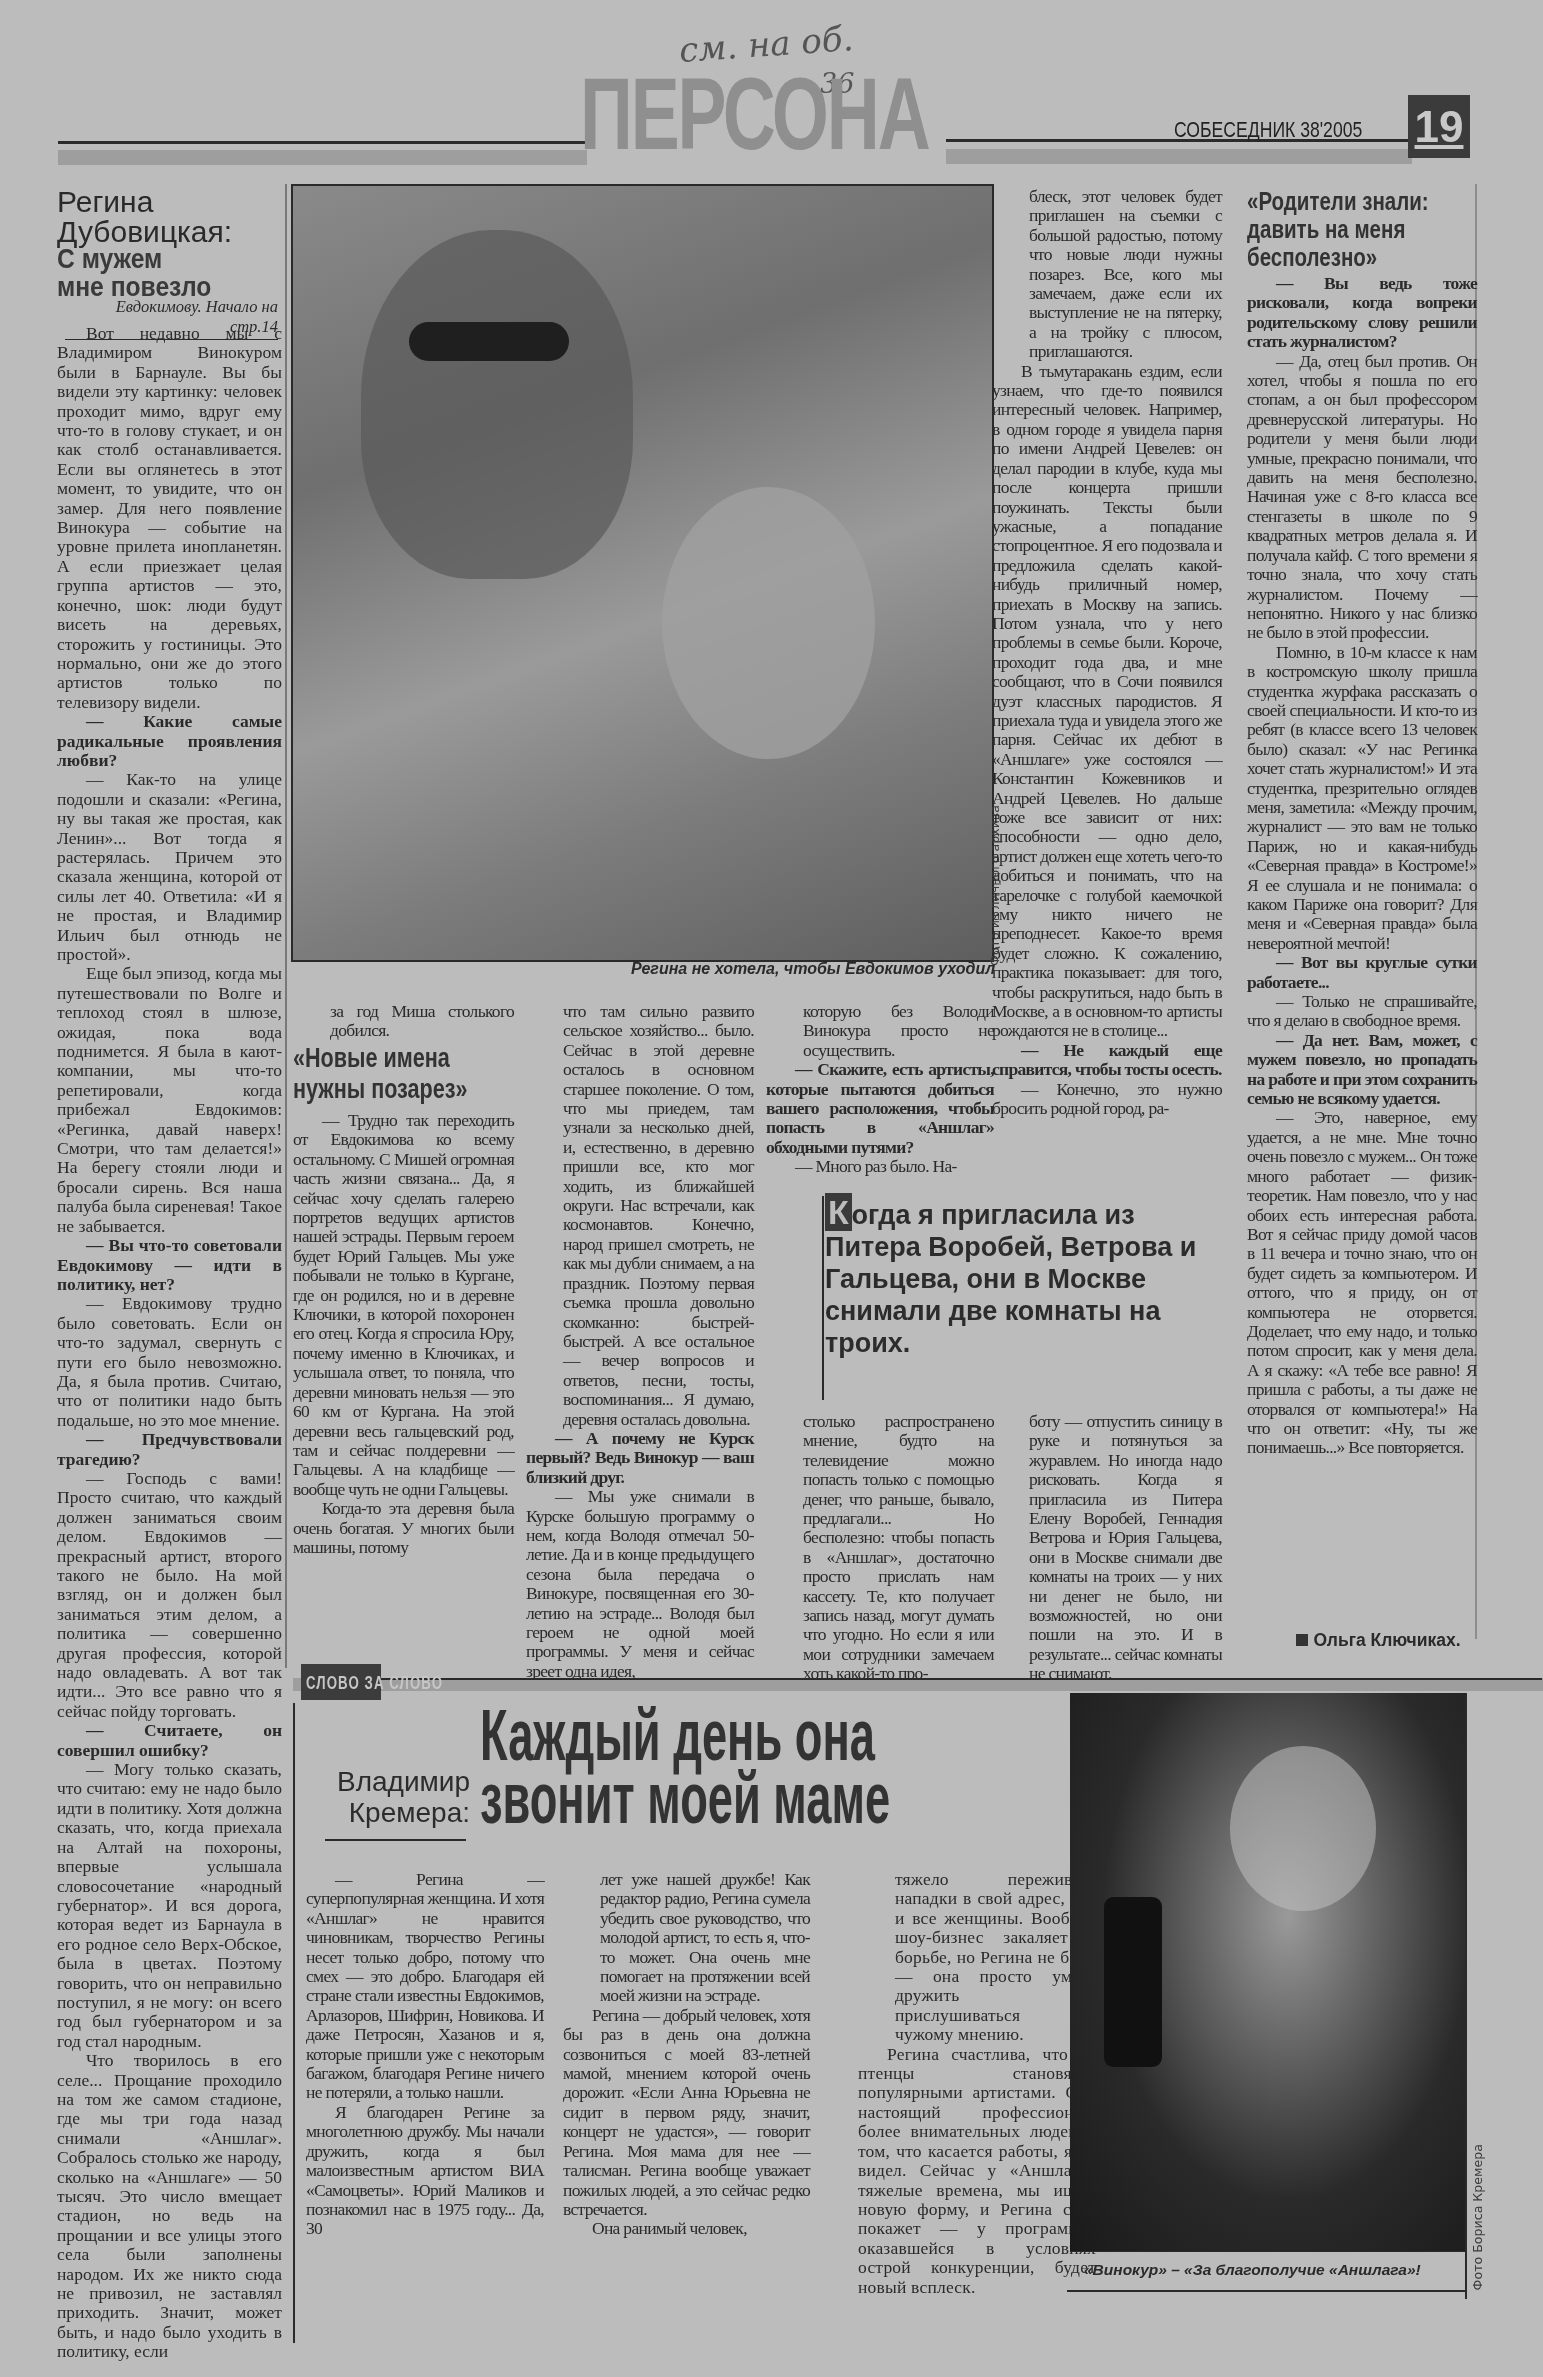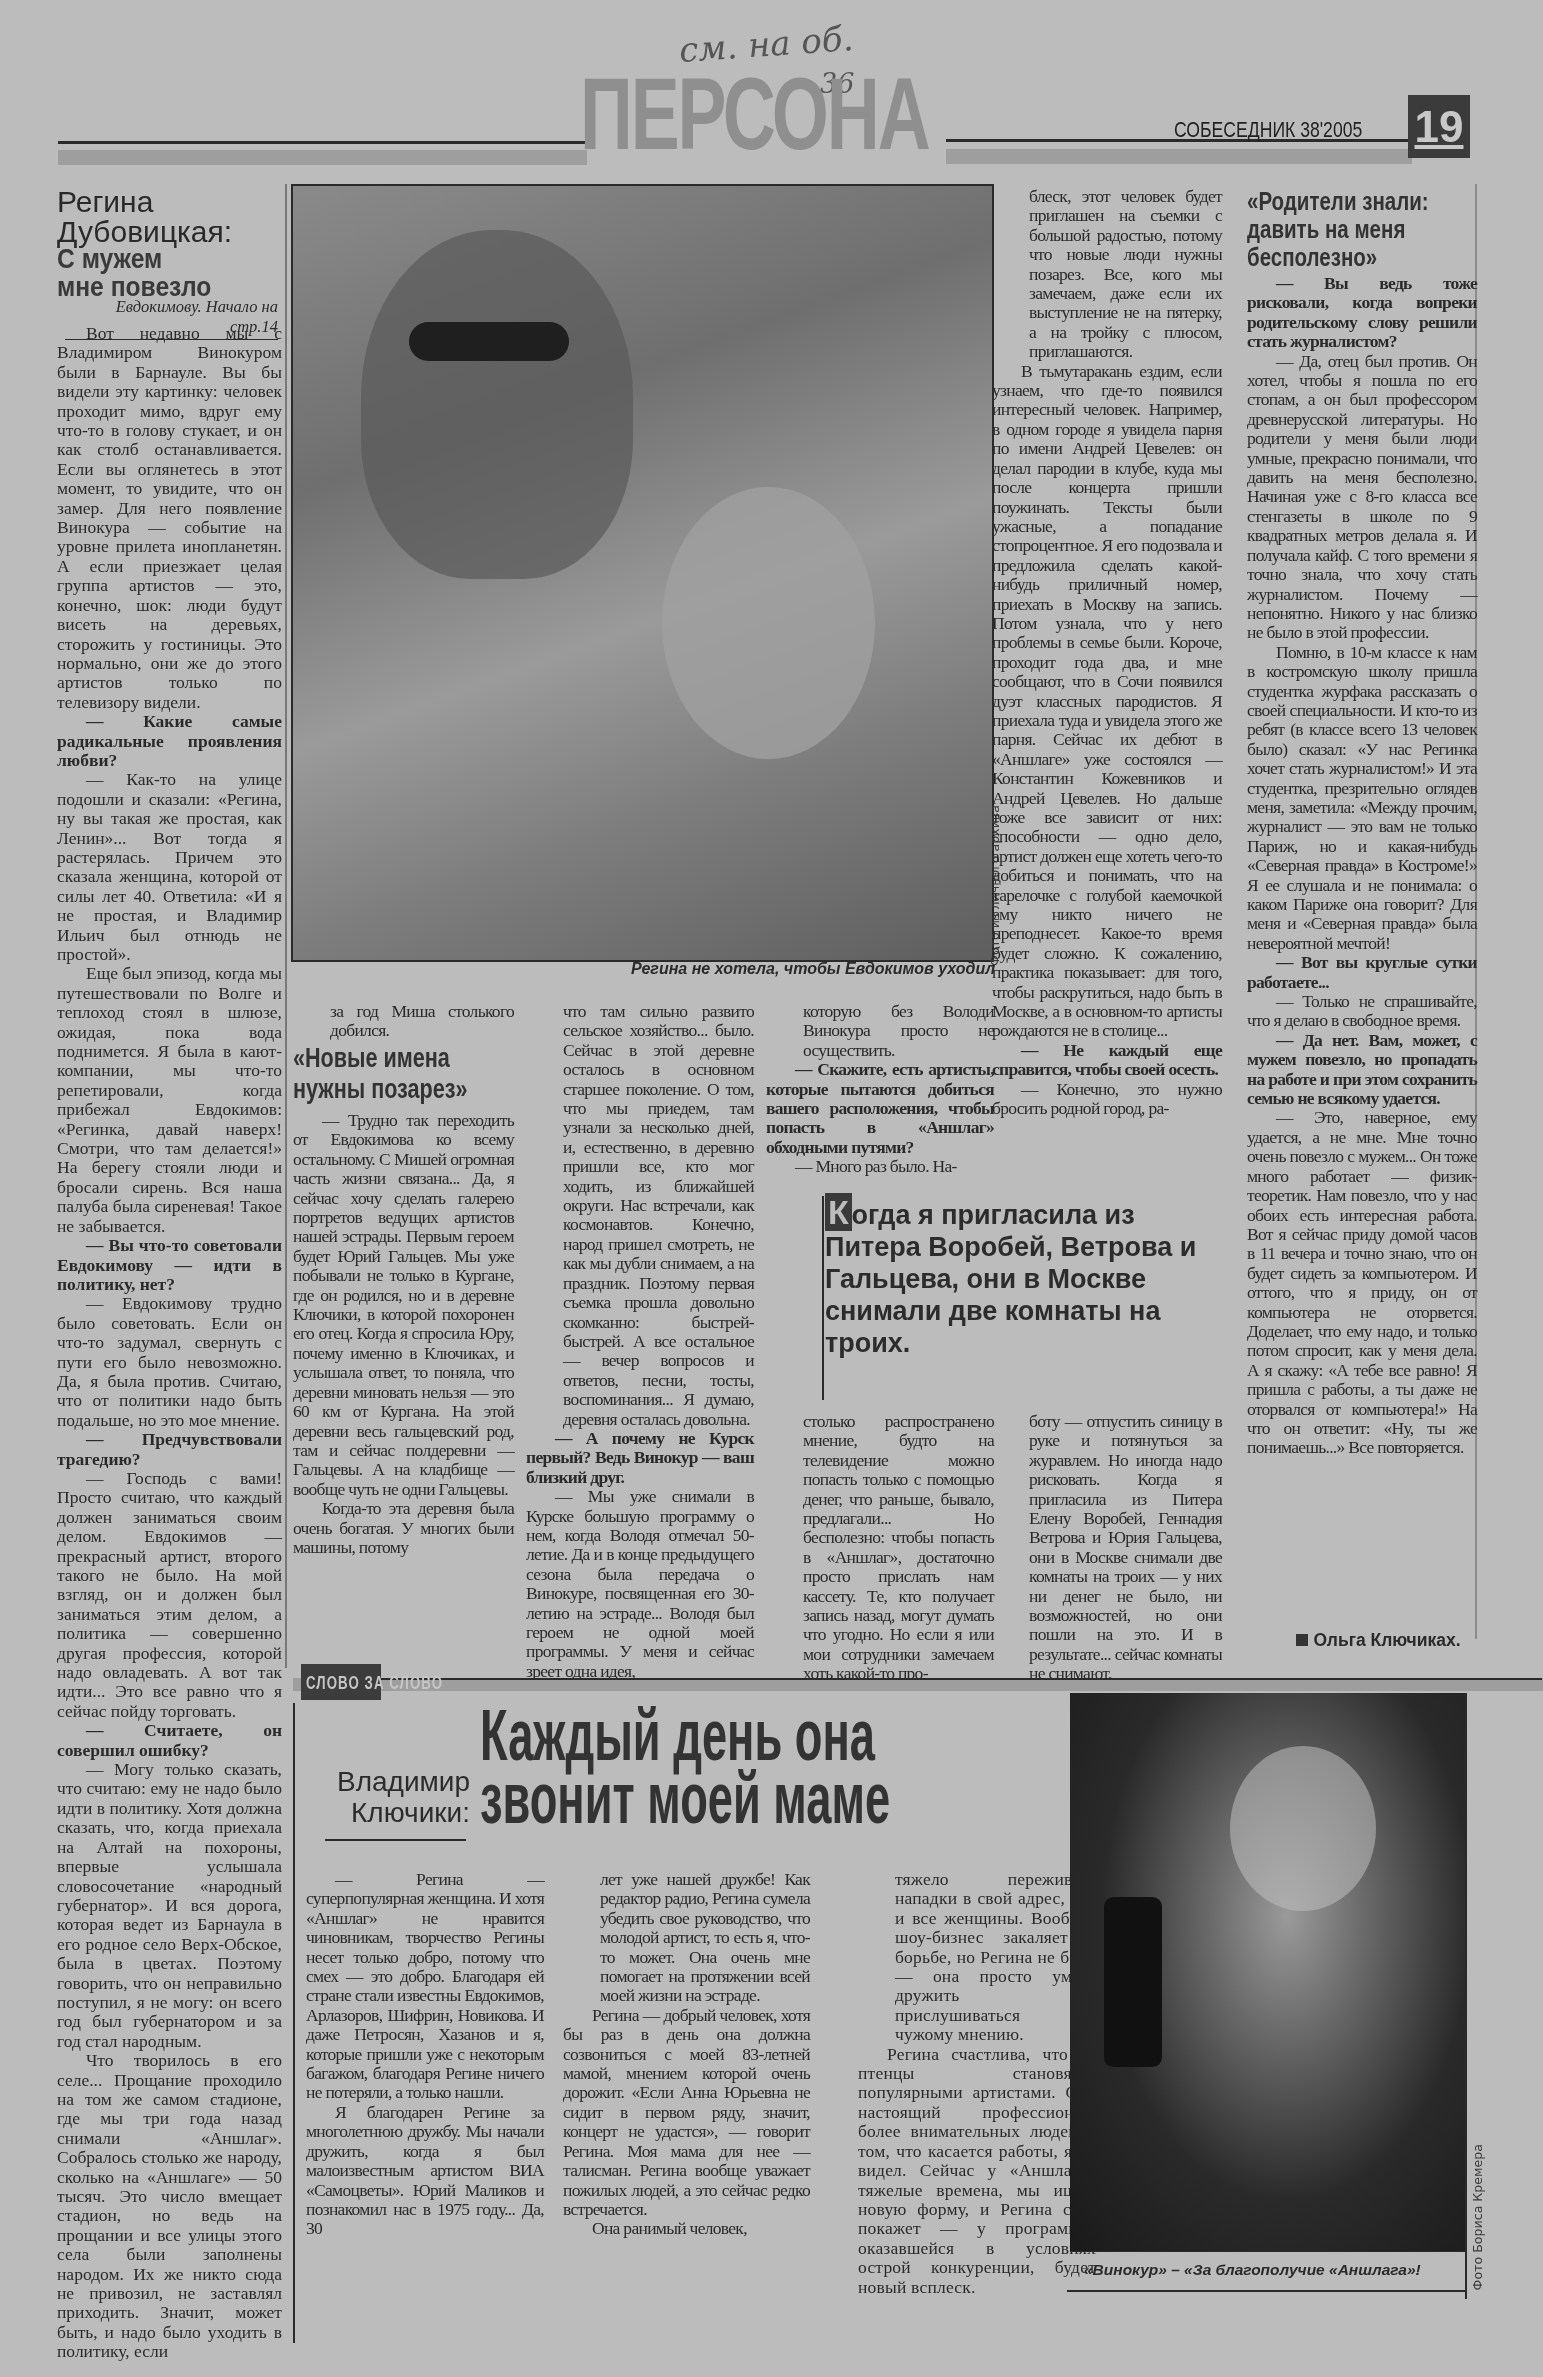--- a/index.html
+++ b/index.html
@@ -107,21 +107,21 @@
   </div>
   <div class="abs vline" style="left:822px;top:1196px;height:204px;"></div>
 
   <div class="abs col narrow" id="m-col4b" style="left:766px;top:1412px;width:228px;">
       <p class="noind">столько распространено мнение, будто на телевидение можно попасть только с помощью денег, что раньше, бывало, предлагали... Но бесполезно: чтобы попасть в «Аншлаг», достаточно просто прислать нам кассету. Те, кто получает запись назад, могут думать что угодно. Но если я или мои сотрудники замечаем хоть какой-то про-</p>
     </div>
 
   <div class="abs col narrow" id="m-col5" style="left:992px;top:187px;width:230px;">
       <p class="noind">блеск, этот человек будет приглашен на съемки с большой радостью, потому что новые люди нужны позарез. Все, кого мы замечаем, даже если их выступление не на пятерку, а на тройку с плюсом, приглашаются.</p>
       <p>В тьмутаракань ездим, если узнаем, что где-то появился интересный человек. Например, в одном городе я увидела парня по имени Андрей Цевелев: он делал пародии в клубе, куда мы после концерта пришли поужинать. Тексты были ужасные, а попадание стопроцентное. Я его подозвала и предложила сделать какой-нибудь приличный номер, приехать в Москву на запись. Потом узнала, что у него проблемы в семье были. Короче, проходит года два, и мне сообщают, что в Сочи появился дуэт классных пародистов. Я приехала туда и увидела этого же парня. Сейчас их дебют в «Аншлаге» уже состоялся — Константин Кожевников и Андрей Цевелев. Но дальше тоже все зависит от них: способности — одно дело, артист должен еще хотеть чего-то добиться и понимать, что на тарелочке с голубой каемочкой ему никто ничего не преподнесет. Какое-то время будет сложно. К сожалению, практика показывает: для того, чтобы раскрутиться, надо быть в Москве, а в основном-то артисты рождаются не в столице...</p>
-      <p class="q">— Не каждый еще справится, чтобы своей осесть.</p>
+      <p class="q">— Не каждый еще справится, чтобы тосты осесть.</p>
       <p>— Конечно, это нужно бросить родной город, ра-</p>
     </div>
   <div class="abs col narrow" id="m-col5b" style="left:992px;top:1412px;width:230px;">
       <p class="noind">боту — отпустить синицу в руке и потянуться за журавлем. Но иногда надо рисковать. Когда я пригласила из Питера Елену Воробей, Геннадия Ветрова и Юрия Гальцева, они в Москве снимали две комнаты на троих — у них ни денег не было, ни возможностей, но они пошли на это. И в результате... сейчас комнаты не снимают.</p>
     </div>
 
   <div class="abs h-bold" style="left:1247px;top:187px;font-size:25px;line-height:28px;color:#333;transform:scaleX(0.82);transform-origin:left;">
     <div>«Родители знали:</div>
     <div>давить на меня</div>
     <div>бесполезно»</div>
@@ -140,21 +140,21 @@
     <span style="display:inline-block;width:11.6px;height:11.6px;background:#333;margin-right:5.8px;"></span><span>Ольга Ключиках.</span>
   </div>
 
   <div class="abs" style="left:293px;top:1678px;width:1250px;height:12.6px;background:#9e9e9e;"></div>
   <div class="abs hline" style="left:378px;top:1678px;width:1164px;"></div>
   <div class="abs h-bold" style="left:301px;top:1664px;width:78px;height:36px;background:#3c3c3c;color:#c6c6c6;font-size:19.4px;line-height:36px;padding:0 4.9px;width:70px;letter-spacing:1.5px;white-space:nowrap;overflow:visible;"><span style="font-size:18.4px;display:inline-block;transform:scaleX(0.72);transform-origin:left;">СЛОВО ЗА СЛОВО</span></div>
   <div class="abs vline" style="left:293px;top:1703px;height:640px;"></div>
 
   <div class="abs h-sans" style="left:310px;top:1766px;font-size:28px;line-height:31px;text-align:right;width:160px;color:#2c2c2c;">
     <div>Владимир</div>
-    <div>Ключики:</div>
+    <div>Кремера:</div>
   </div>
   <div class="abs hline" style="left:325px;top:1839px;width:141px;"></div>
   <div class="abs h-bold" style="left:480px;top:1703px;font-size:73px;line-height:63px;color:#333;transform:scaleX(0.62);transform-origin:left top;white-space:nowrap;">
     <div>Каждый день она</div>
     <div>звонит моей маме</div>
   </div>
 
   <div class="abs col narrow" id="s-col1" style="left:306px;top:1870px;width:238px;">
       <p>— Регина — суперпопулярная женщина. И хотя «Аншлаг» не нравится чиновникам, творчество Регины несет только добро, потому что смех — это добро. Благодаря ей стране стали известны Евдокимов, Арлазоров, Шифрин, Новикова. И даже Петросян, Хазанов и я, которые пришли уже с некоторым багажом, благодаря Регине ничего не потеряли, а только нашли.</p>
       <p>Я благодарен Регине за многолетнюю дружбу. Мы начали дружить, когда я был малоизвестным артистом ВИА «Самоцветы». Юрий Маликов и познакомил нас в 1975 году... Да, 30</p>

